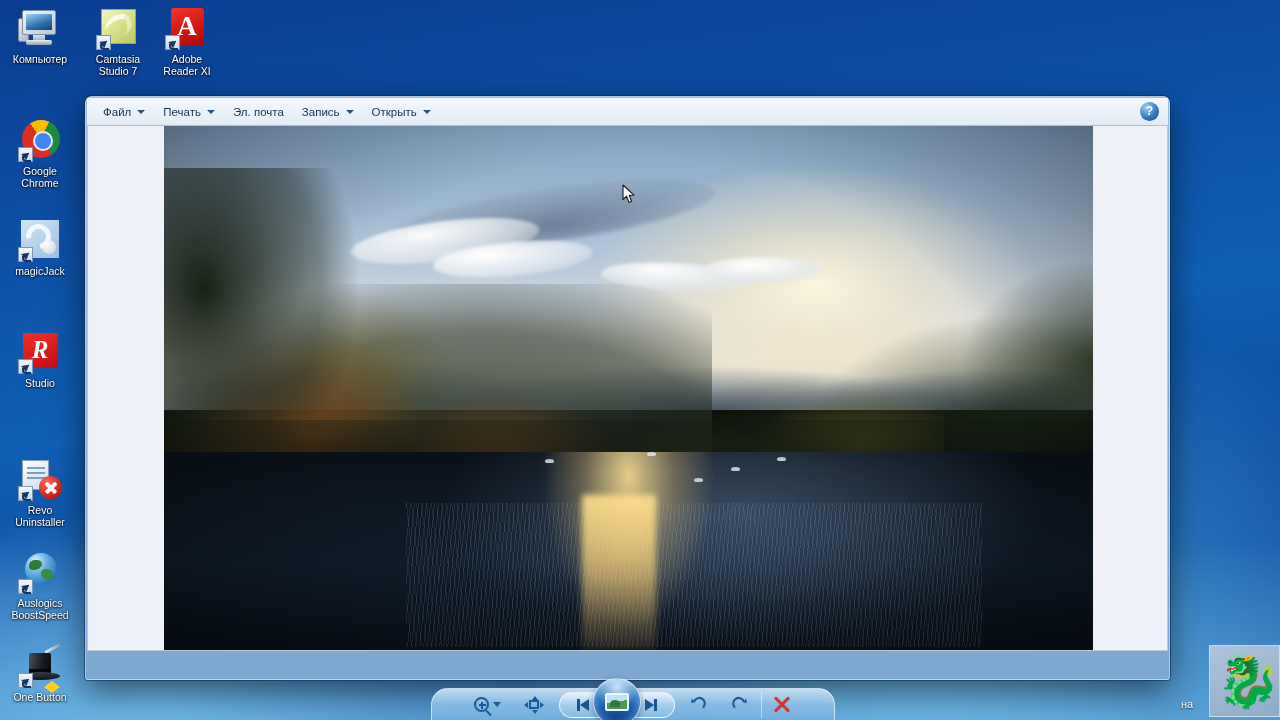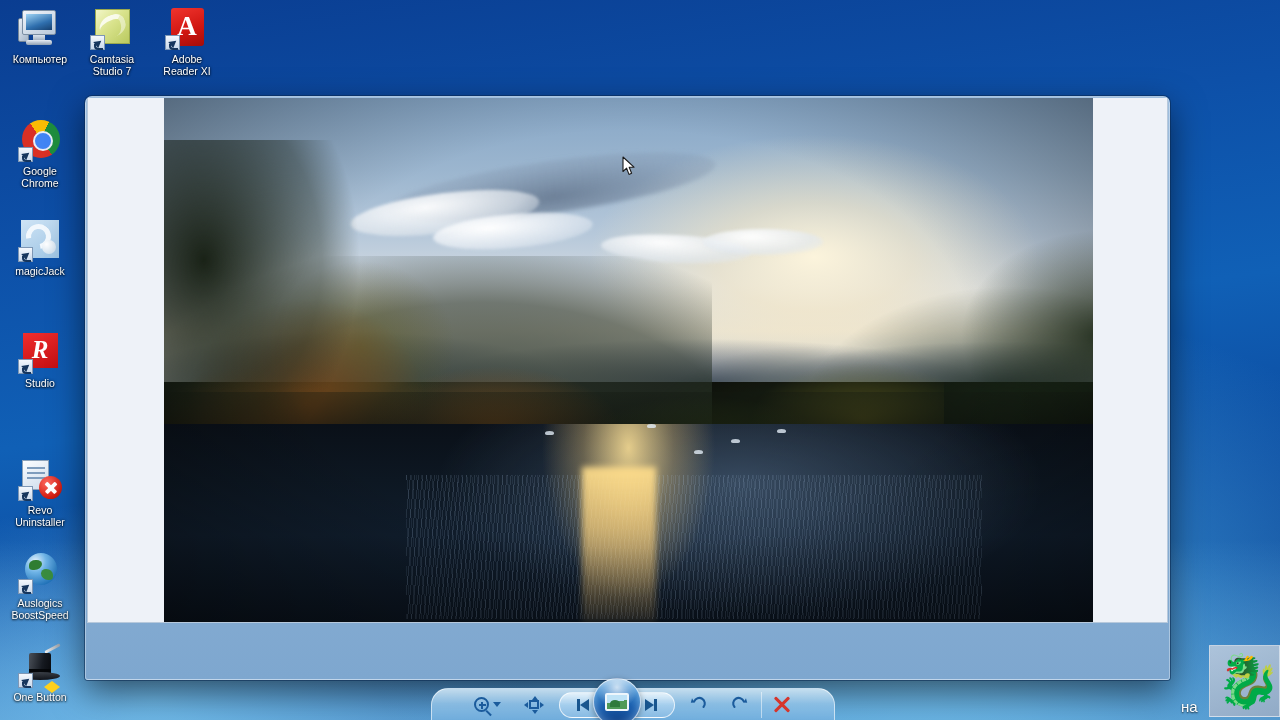--- a/index.html
+++ b/index.html
@@ -435,42 +435,42 @@
   .tb-del{ width:42px; border-left:1px solid rgba(255,255,255,.5); }
   .del{ position:relative; width:18px; height:18px; }
   .del:before,.del:after{
     content:""; position:absolute; left:-1px; top:7.5px; width:20px; height:3px;
     background:#d5352c; border-radius:1px;
   }
   .del:before{ transform:rotate(45deg); } .del:after{ transform:rotate(-45deg); }
 
   
   #partialtext{
-    position:absolute; left:1181px; top:698px; font-size:15px; color:#fff;
+    position:absolute; left:1181px; top:698px; font-size:11px; color:#fff;
     text-shadow:0 1px 2px rgba(0,0,0,.8);
   }
 </style>
 </head>
 <body>
 
 <div id="desktop"></div>
 
 <div class="dicon" style="left:2px;top:6px;">
   <div class="glyph ic-computer">
     <div class="twr"></div>
       <div class="mon">
         <div class="scr"></div>
       </div>
     <div class="stand"></div>
       <div class="base"></div>
   </div>
   <span class="cap">Компьютер</span>
 </div>
 
-<div class="dicon" style="left:74px;top:6px;">
+<div class="dicon" style="left:80px;top:6px;">
   <div class="glyph ic-camt">
     <div class="sq"></div>
       <div class="sw"></div>
       <div class="shortcut"></div>
   </div>
   <span class="cap">Camtasia<br>Studio 7</span>
 </div>
 
 <div class="dicon" style="left:149px;top:6px;">
   <div class="glyph ic-adobe">
@@ -543,20 +543,42 @@
 
 <div id="gadget">
   <div class="drg">🐉</div>
 </div>
 
 <div id="partialtext">на</div>
 
 <div id="viewer">
 
 
+  <div id="menubar">
+    <div class="mitem">
+      <span>Файл</span>
+      <span class="car"></span>
+    </div>
+    <div class="mitem">
+      <span>Печать</span>
+      <span class="car"></span>
+    </div>
+    <div class="mitem">
+      <span>Эл. почта</span>
+    </div>
+    <div class="mitem">
+      <span>Запись</span>
+      <span class="car"></span>
+    </div>
+    <div class="mitem">
+      <span>Открыть</span>
+      <span class="car"></span>
+    </div>
+    <div id="helpbtn">?</div>
+  </div>
 
   <div id="canvas">
     <div id="photo">
       <div class="sky"></div>
       <div class="darkcloud"></div>
       <div class="cloud c1"></div>
         <div class="cloud c2"></div>
       <div class="cloud c3"></div>
         <div class="cloud c4"></div>
       <div class="mtn"></div>

